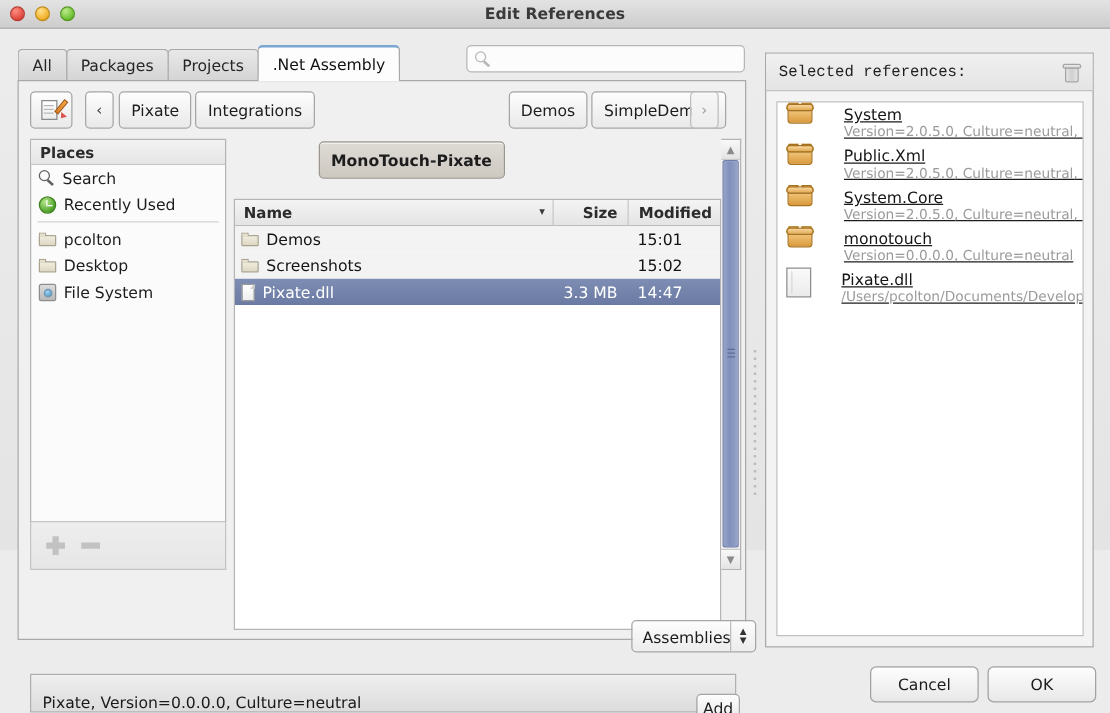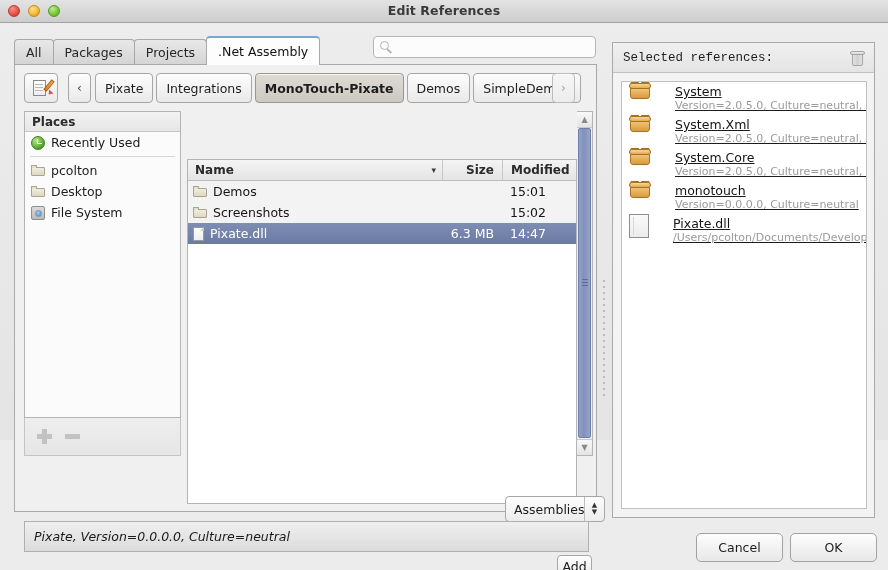--- a/index.html
+++ b/index.html
@@ -89,20 +89,21 @@
              background: linear-gradient(#f6f6f6, #ededed); border-color: #bcbcbc; }
   .crumbs { position: absolute; left: 80px; top: 8px; display: flex; }
   .crumb {
     height: 30px; padding: 0 9px; margin-right: 3px;
     font-size: 12.5px;
   }
   .crumb.current {
     background: linear-gradient(#dedbd5, #cdc9c1);
     border-color: #9a968f;
     font-weight: bold;
+    margin-top: 40px;
   }
 
   
   .places {
     position: absolute; left: 9px; top: 46px; width: 157px; height: 307px;
     background: #fbfbfb;
     border: 1px solid #b4b4b4;
     box-sizing: border-box;
   }
   .places-head {
@@ -200,26 +201,26 @@
   }
   .assemblies .arrows {
     position: absolute; right: 0; top: 0; width: 19px; height: 24px;
     border-left: 1px solid #bdbdbd;
     display: flex; flex-direction: column; align-items: center; justify-content: center;
     line-height: 7px; font-size: 7px; color: #333;
   }
 
   
   .statusbar {
-    position: absolute; left: 9px; top: 456px; width: 565px; height: 31px;
+    position: absolute; left: 9px; top: 474px; width: 565px; height: 31px;
     background: linear-gradient(#efefef, #dcdcdc);
     border: 1px solid #b0b0b0;
     box-sizing: border-box;
-    display: flex; align-items: center; padding-left: 9px;
-    font-size: 12.5px; color: #1a1a1a; font-style: italic;
+    display: flex; align-items: flex-end; padding-left: 9px;
+    font-size: 12.5px; color: #1a1a1a;
   }
   .addbtn {
     position: absolute; left: 542px; top: 474px; width: 35px; height: 23px;
     font-size: 12.5px;
     margin-top: 16px;
   }
 
   
   .rightpanel {
     position: absolute; left: 612px; top: 42px;
@@ -457,20 +458,27 @@
         <div class="btn crumb">Demos</div>
         <div class="btn crumb">SimpleDemo3</div>
       </div>
       <div class="btn navnext">›</div>
     </div>
 
     <div class="places">
       <div class="places-head">Places</div>
 
       <div class="place">
+        <span class="magnifier">
+          <span class="ring"></span>
+            <span class="handle"></span>
+        </span>
+        <span>Search</span>
+      </div>
+      <div class="place">
         <span class="clockicn"></span>
         <span>Recently Used</span>
       </div>
 
       <div class="place-sep"></div>
 
       <div class="place">
         <span class="folder"></span>
         <span>pcolton</span>
       </div>
@@ -515,21 +523,21 @@
         </div>
         <div class="c-size"></div>
         <div class="c-mod">15:02</div>
       </div>
 
       <div class="fl-row selected">
         <div class="c-name">
           <span class="docicon"></span>
           <span>Pixate.dll</span>
         </div>
-        <div class="c-size">6.3 MB</div>
+        <div class="c-size">3.3 MB</div>
         <div class="c-mod">14:47</div>
       </div>
     </div>
 
     <div class="vscroll">
       <div class="vs-arrow up">▲</div>
       <div class="vs-thumb">
         <span class="vs-grip">
             <i></i>
             <i></i>
@@ -599,21 +607,21 @@
         </span>
       </div>
       <div class="ref">
         <span class="pkg">
           <span class="flapL"></span>
             <span class="flapR"></span>
             <span class="body"></span>
             <span class="lid"></span>
         </span>
         <span class="txt">
-          <span class="nm">System.Xml</span>
+          <span class="nm">Public.Xml</span>
           <span class="sub">Version=2.0.5.0, Culture=neutral, Public...</span>
         </span>
       </div>
       <div class="ref">
         <span class="pkg">
           <span class="flapL"></span>
             <span class="flapR"></span>
             <span class="body"></span>
             <span class="lid"></span>
         </span>

